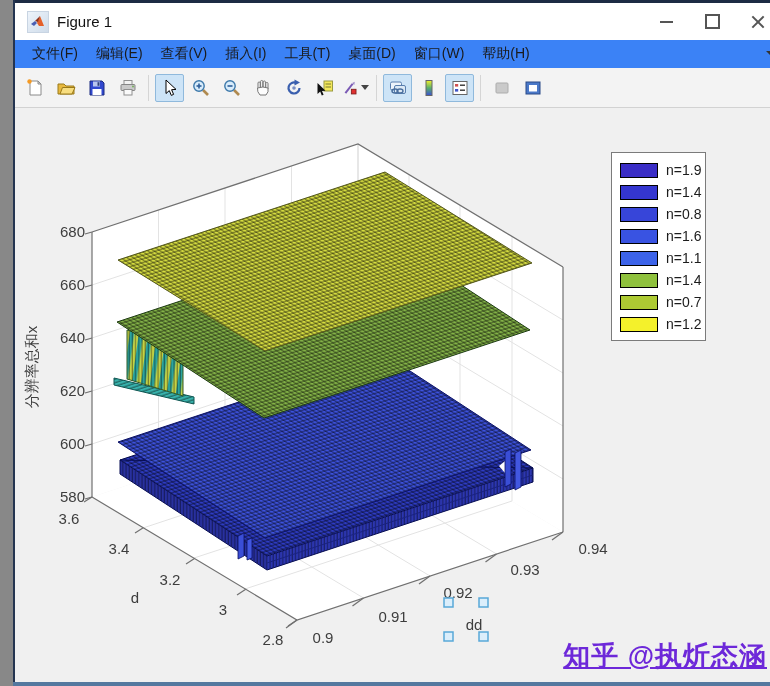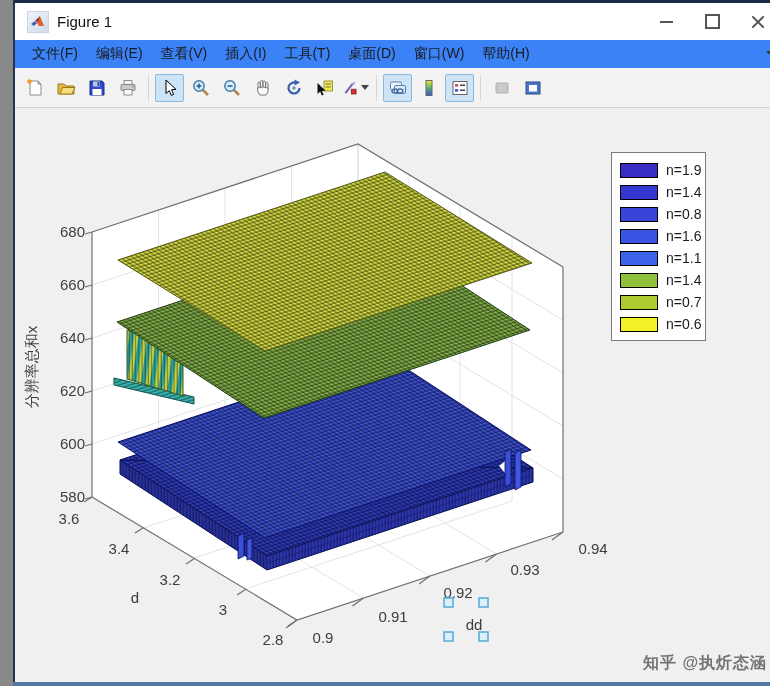--- a/index.html
+++ b/index.html
@@ -33,21 +33,21 @@
   .dd-arrow{width:0;height:0;border-left:4px solid transparent;border-right:4px solid transparent;border-top:5px solid #444;margin-left:2px;}
 
   .canvas{position:absolute;left:2px;top:108px;right:2px;bottom:4px;background:#f0f0f0;}
   .plot-svg{position:absolute;left:-2px;top:0;}
 
   .legend{position:absolute;left:596px;top:44px;width:95px;background:#ffffff;border:1px solid #7b7b7b;box-sizing:border-box;padding:6px 8px 5px 8px;}
   .lg-row{display:flex;align-items:center;height:22px;}
   .sw{width:38px;height:15px;border:1px solid #000;box-sizing:border-box;flex:none;}
   .lg-label{margin-left:8px;font-size:14px;color:#1c1c1c;}
 
-  .watermark{position:absolute;right:14px;bottom:8px;font-size:16px;font-weight:bold;color:#737373;letter-spacing:1px;}
+  .watermark{position:absolute;right:14px;bottom:8px;font-size:27px;font-weight:bold;color:#6d28d9;letter-spacing:1px;text-decoration:underline;}
 
   svg text{font-family:"Liberation Sans",sans-serif;}
   .tick-label{font-size:15px;fill:#3d3d3d;}
   .axis-label{font-size:15px;fill:#3d3d3d;}
 </style>
 </head>
 <body>
 
 <div class="window">
   <div class="b-top"></div>
@@ -404,19 +404,19 @@
       <div class="lg-row">
           <span class="sw" style="background: rgb(143, 193, 61);"></span>
           <span class="lg-label">n=1.4</span>
         </div>
       <div class="lg-row">
           <span class="sw" style="background: rgb(173, 202, 51);"></span>
           <span class="lg-label">n=0.7</span>
         </div>
       <div class="lg-row">
           <span class="sw" style="background: rgb(244, 241, 43);"></span>
-          <span class="lg-label">n=0.6</span>
+          <span class="lg-label">n=1.2</span>
         </div>
     </div>
 
     <div class="watermark">知乎 @执炘态涵</div>
   </div>
 </div>
 
 </body></html>

